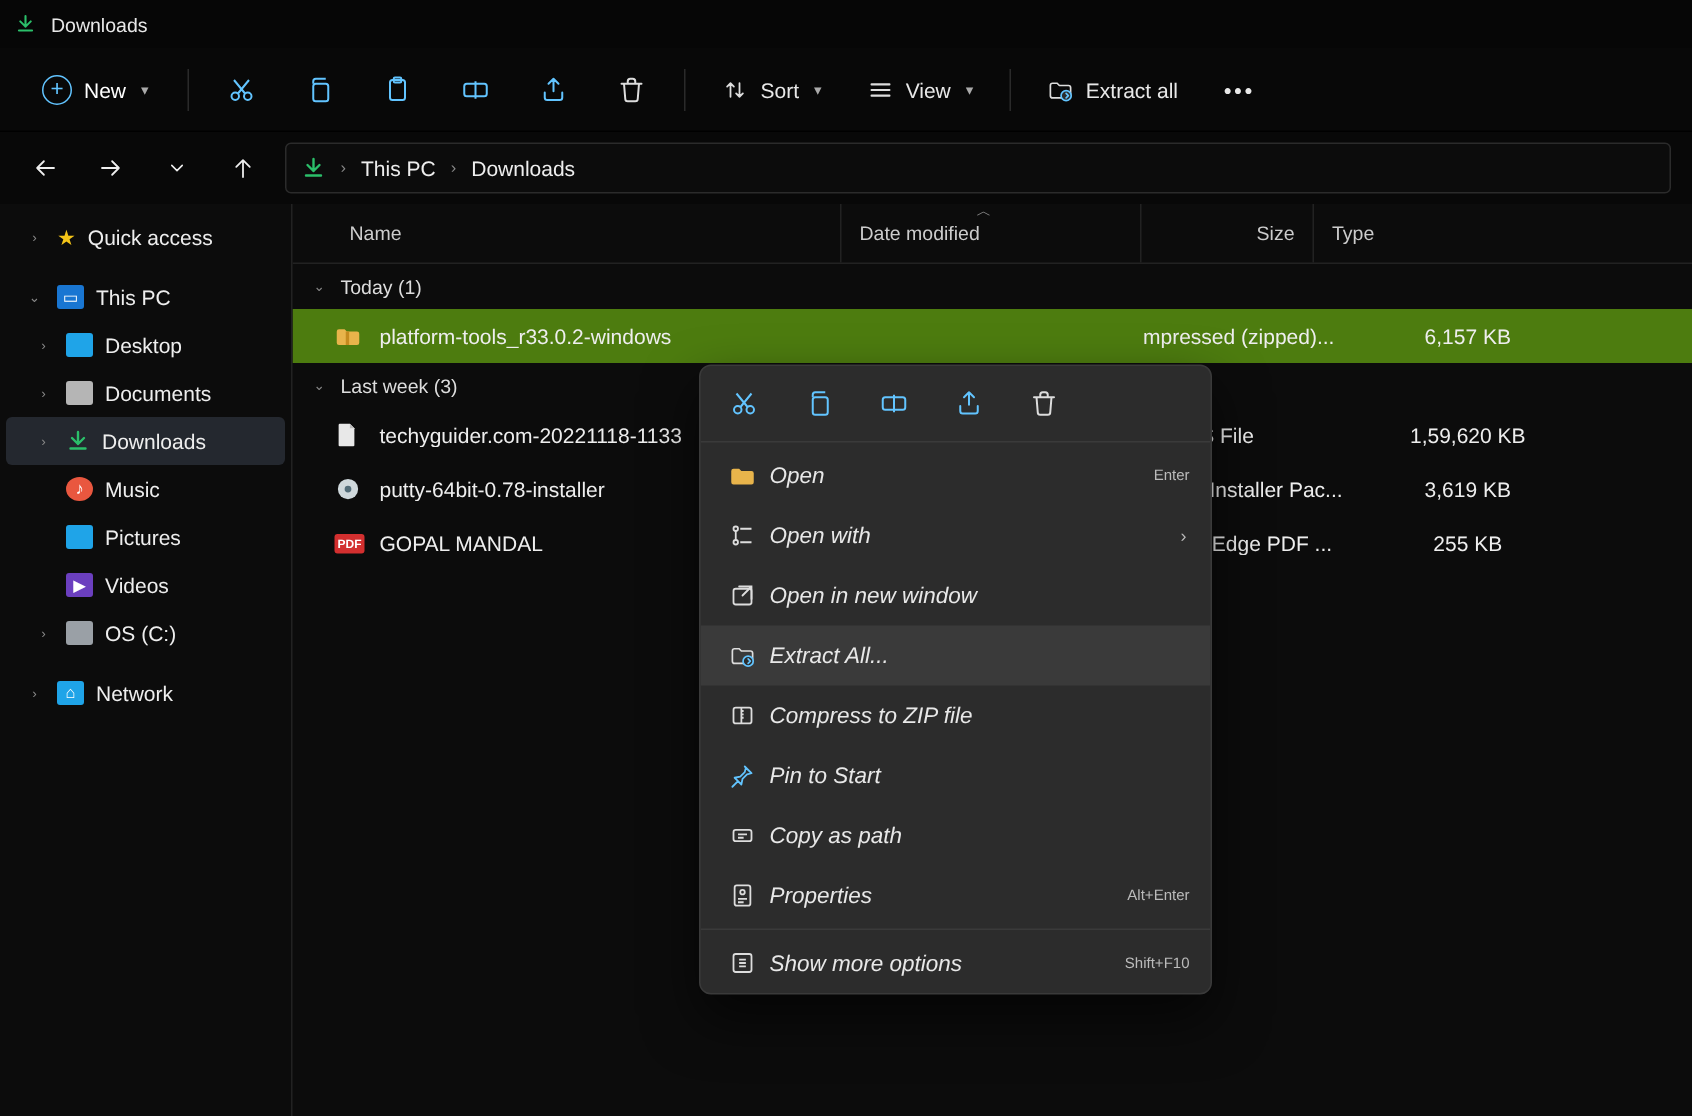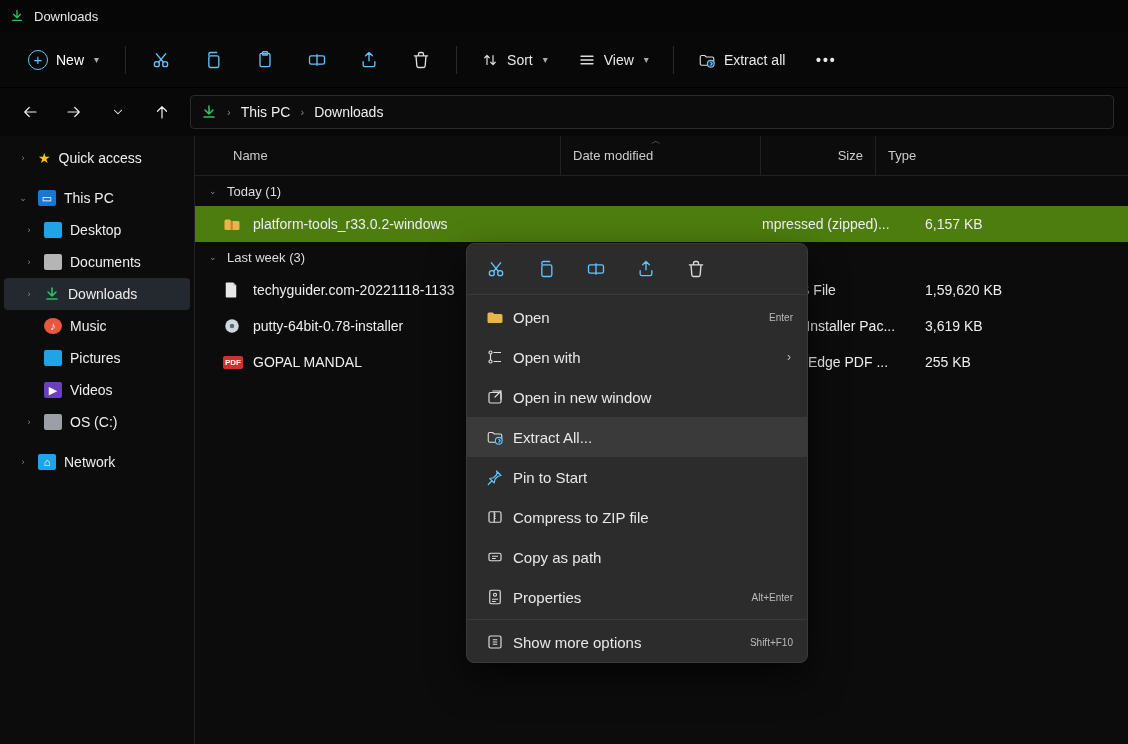--- a/index.html
+++ b/index.html
@@ -158,21 +158,21 @@
     height: 36px;
     padding-left: 28px;
     font-size: 14px;
     color: #eee;
   }
   .file-row.sel { background: #4d7c0f; }
   .file-row .icon { width: 22px; display: flex; }
   .file-row .fname { padding-left: 8px; flex: 0 0 305px; white-space: nowrap; overflow: hidden; text-overflow: ellipsis; }
   .file-row .fdate { flex: 0 0 200px; padding-left: 12px; }
   .file-row .ftype { flex: 0 0 175px; padding-left: 12px; white-space: nowrap; overflow: hidden; text-overflow: ellipsis; }
-  .file-row .fsize { flex: 0 0 115px; text-align: left; padding-right: 8px; }
+  .file-row .fsize { flex: 0 0 115px; text-align: center; padding-right: 8px; }
 
   
   .ctxmenu {
     position: absolute;
     left: 466px; top: 243px;
     width: 342px;
     background: #2c2c2c;
     border: 1px solid #3a3a3a;
     border-radius: 8px;
     box-shadow: 0 16px 36px rgba(0,0,0,.6);
@@ -190,21 +190,21 @@
   .ctx-sep { height: 1px; background: #3a3a3a; margin: 2px 0; }
   .ctx-item {
     display: flex; align-items: center;
     height: 40px;
     padding: 0 14px;
     cursor: pointer;
     font-size: 15px;
   }
   .ctx-item.hi { background: #3a3a3a; }
   .ctx-item .ci-icon { width: 28px; display:flex; justify-content:center; }
-  .ctx-item .ci-label { flex: 1; padding-left: 4px; }
+  .ctx-item .ci-label { flex: 1; padding-left: 4px; font-style: italic; }
   .ctx-item .ci-accel { color: #bbb; font-size: 10px; }
   .ctx-item .ci-sub { color: #bbb; font-size: 12px; padding-right: 2px; }
 
   svg { display: block; }
 </style>
 </head>
 <body>
 
 <div class="titlebar">
   <span class="dl-arrow">
@@ -553,37 +553,37 @@
             <circle cx="17" cy="17" r="4.5" fill="#2c2c2c" stroke="#62c4ff" stroke-width="1.5"></circle>
             <path d="M17 15l2 2-2 2" stroke="#62c4ff" stroke-width="1.5" stroke-linecap="round" stroke-linejoin="round"></path>
           </g>
         </svg>
     </span>
     <span class="ci-label">Extract All...</span>
   </div>
   <div class="ctx-item">
     <span class="ci-icon">
       <svg width="18" height="18" viewBox="0 0 24 24">
-          <g stroke="#62c4ff" stroke-width="1.6" fill="none" stroke-linecap="round" stroke-linejoin="round">
-            <path d="M14 4l6 6-4 1-4 4-1 5-3-3-5 5 5-5-3-3 5-1 4-4 1-4z" transform="rotate(0 12 12)"></path>
-          </g>
-        </svg>
-    </span>
-    <span class="ci-label">Pin to Start</span>
-  </div>
-  <div class="ctx-item">
-    <span class="ci-icon">
-      <svg width="18" height="18" viewBox="0 0 24 24">
           <g stroke="#ddd" stroke-width="1.6" fill="none">
             <rect x="4" y="5" width="16" height="14" rx="2"></rect>
             <path d="M11 5v14M11 8h2M11 11h2M11 14h2"></path>
           </g>
         </svg>
     </span>
     <span class="ci-label">Compress to ZIP file</span>
+  </div>
+  <div class="ctx-item">
+    <span class="ci-icon">
+      <svg width="18" height="18" viewBox="0 0 24 24">
+          <g stroke="#62c4ff" stroke-width="1.6" fill="none" stroke-linecap="round" stroke-linejoin="round">
+            <path d="M14 4l6 6-4 1-4 4-1 5-3-3-5 5 5-5-3-3 5-1 4-4 1-4z" transform="rotate(0 12 12)"></path>
+          </g>
+        </svg>
+    </span>
+    <span class="ci-label">Pin to Start</span>
   </div>
   <div class="ctx-item">
     <span class="ci-icon">
       <svg width="18" height="18" viewBox="0 0 24 24">
           <g stroke="#ddd" stroke-width="1.6" fill="none">
             <rect x="4" y="7" width="16" height="10" rx="2"></rect>
             <path d="M8 11h8M8 14h5"></path>
           </g>
         </svg>
     </span>

